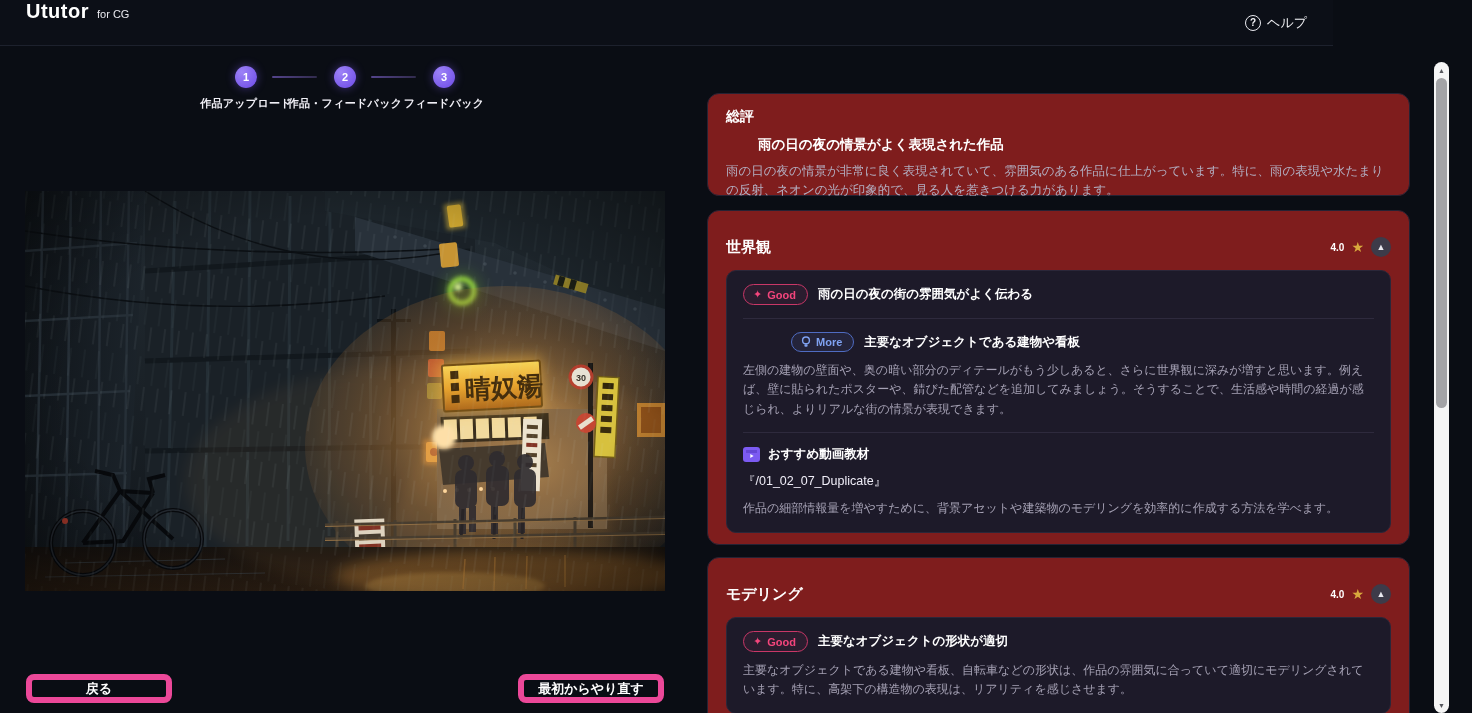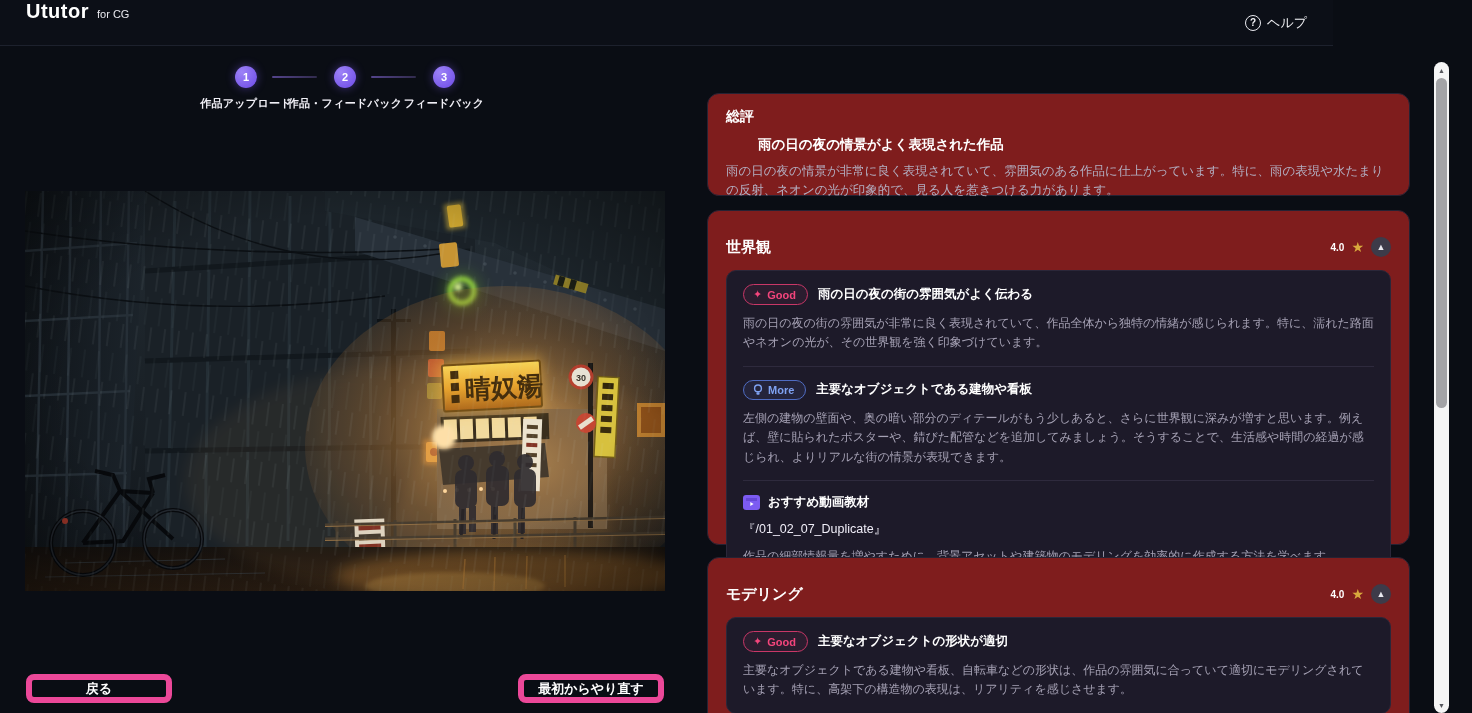--- a/index.html
+++ b/index.html
@@ -84,21 +84,21 @@
   .inner-panel {
     margin-top:13px; background:#1d1a29; border:1px solid #2b2739; border-radius:10px;
     padding:13px 16px;
   }
   .item-head { display:flex; align-items:center; gap:10px; }
   .pill {
     display:inline-flex; align-items:center; gap:5px;
     font-size:11px; font-weight:bold; border-radius:999px; padding:3px 11px 3px 9px;
   }
   .pill-good { color:#f4457c; border:1px solid #c93767; background:rgba(244,69,124,.07); }
-  .pill-more { color:#7fa2f2; border:1px solid #4f6cc2; background:rgba(95,130,230,.10); }
+  .pill-more { color:#7fa2f2; border:1px solid #4f6cc2; background:rgba(95,130,230,.10);margin-left:48px; }
   .item-title { font-size:12.5px; font-weight:bold; }
   .item-body { font-size:12px; color:#a5a1b4; line-height:1.62; margin-top:9px; }
   .divider { height:1px; background:#2e2a3d; margin:13px 0; }
 
   .video-head { display:flex; align-items:center; gap:8px; }
   .video-icon {
     width:17px; height:15px; background:#7c5bf2; border-radius:3px;
     display:flex; align-items:center; justify-content:center; flex:none;
   }
   .video-title { font-size:12.5px; font-weight:bold; }
@@ -419,21 +419,20 @@
     </div>
   </div>
   <div class="inner-panel">
     <div class="item-head">
       <span class="pill pill-good">
         <span>✦</span>
         <span>Good</span>
       </span>
       <span class="item-title">雨の日の夜の街の雰囲気がよく伝わる</span>
     </div>
-    <div class="item-body">雨の日の夜の街の雰囲気が非常に良く表現されていて、作品全体から独特の情緒が感じられます。特に、濡れた路面やネオンの光が、その世界観を強く印象づけています。</div>
     <div class="divider"></div>
     <div class="item-head">
       <span class="pill pill-more">
         <svg width="10" height="12" viewBox="0 0 10 12">
           <circle cx="5" cy="4.4" r="3.4" fill="none" stroke="#7fa2f2" stroke-width="1.4"></circle>
           <rect x="3.4" y="8.2" width="3.2" height="2.6" rx="1" fill="#7fa2f2"></rect>
         </svg>
         <span>More</span>
       </span>
       <span class="item-title">主要なオブジェクトである建物や看板</span>

